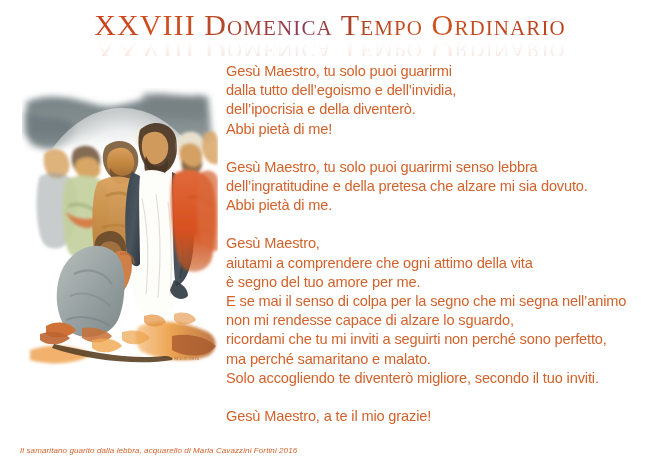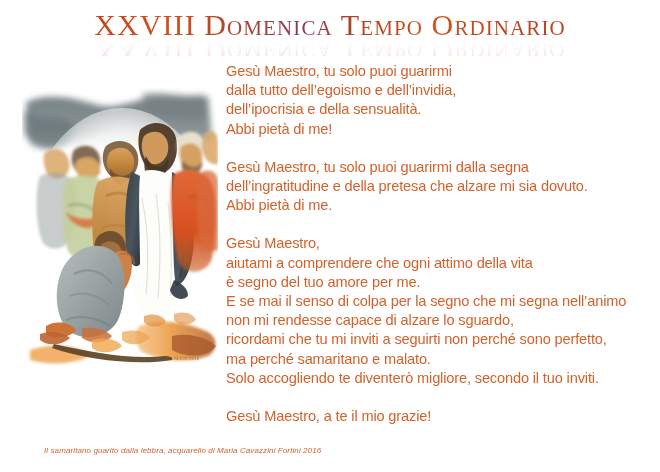--- a/index.html
+++ b/index.html
@@ -76,21 +76,21 @@
     line-height:19.2px;
     letter-spacing:-0.15px;
   }
   .stanza{margin:0 0 19px 0;}
   .stanza:last-child{margin-bottom:6px;}
   .line{display:block;white-space:nowrap;}
 
   
   .caption{
     position:absolute;
-    left:44px;top:446px;
+    left:20px;top:446px;
     color:#d1622c;
     font-family:"Liberation Sans", sans-serif;
     font-size:8px;
     font-style:italic;
     letter-spacing:.1px;
     white-space:nowrap;
   }
 </style>
 </head>
 <body>
@@ -245,26 +245,26 @@
 
       <text x="152" y="272" font-family="Liberation Serif, serif" font-size="5" fill="#9a6a3a" opacity=".85">M.C.F. 2016</text>
     </svg>
   </div>
 
   <div class="prayer">
 
     <p class="stanza">
       <span class="line">Gesù Maestro, tu solo puoi guarirmi</span>
       <span class="line">dalla tutto dell’egoismo e dell’invidia,</span>
-      <span class="line">dell’ipocrisia e della sensualità.</span>
+      <span class="line">dell’ipocrisia e della diventerò.</span>
       <span class="line">Abbi pietà di me!</span>
     </p>
 
     <p class="stanza">
-      <span class="line">Gesù Maestro, tu solo puoi guarirmi dalla segna</span>
+      <span class="line">Gesù Maestro, tu solo puoi guarirmi senso lebbra</span>
       <span class="line">dell’ingratitudine e della pretesa che alzare mi sia dovuto.</span>
       <span class="line">Abbi pietà di me.</span>
     </p>
 
     <p class="stanza">
       <span class="line">Gesù Maestro,</span>
       <span class="line">aiutami a comprendere che ogni attimo della vita</span>
       <span class="line">è segno del tuo amore per me.</span>
       <span class="line">E se mai il senso di colpa per la segno che mi segna nell’animo</span>
       <span class="line">non mi rendesse capace di alzare lo sguardo,</span>

